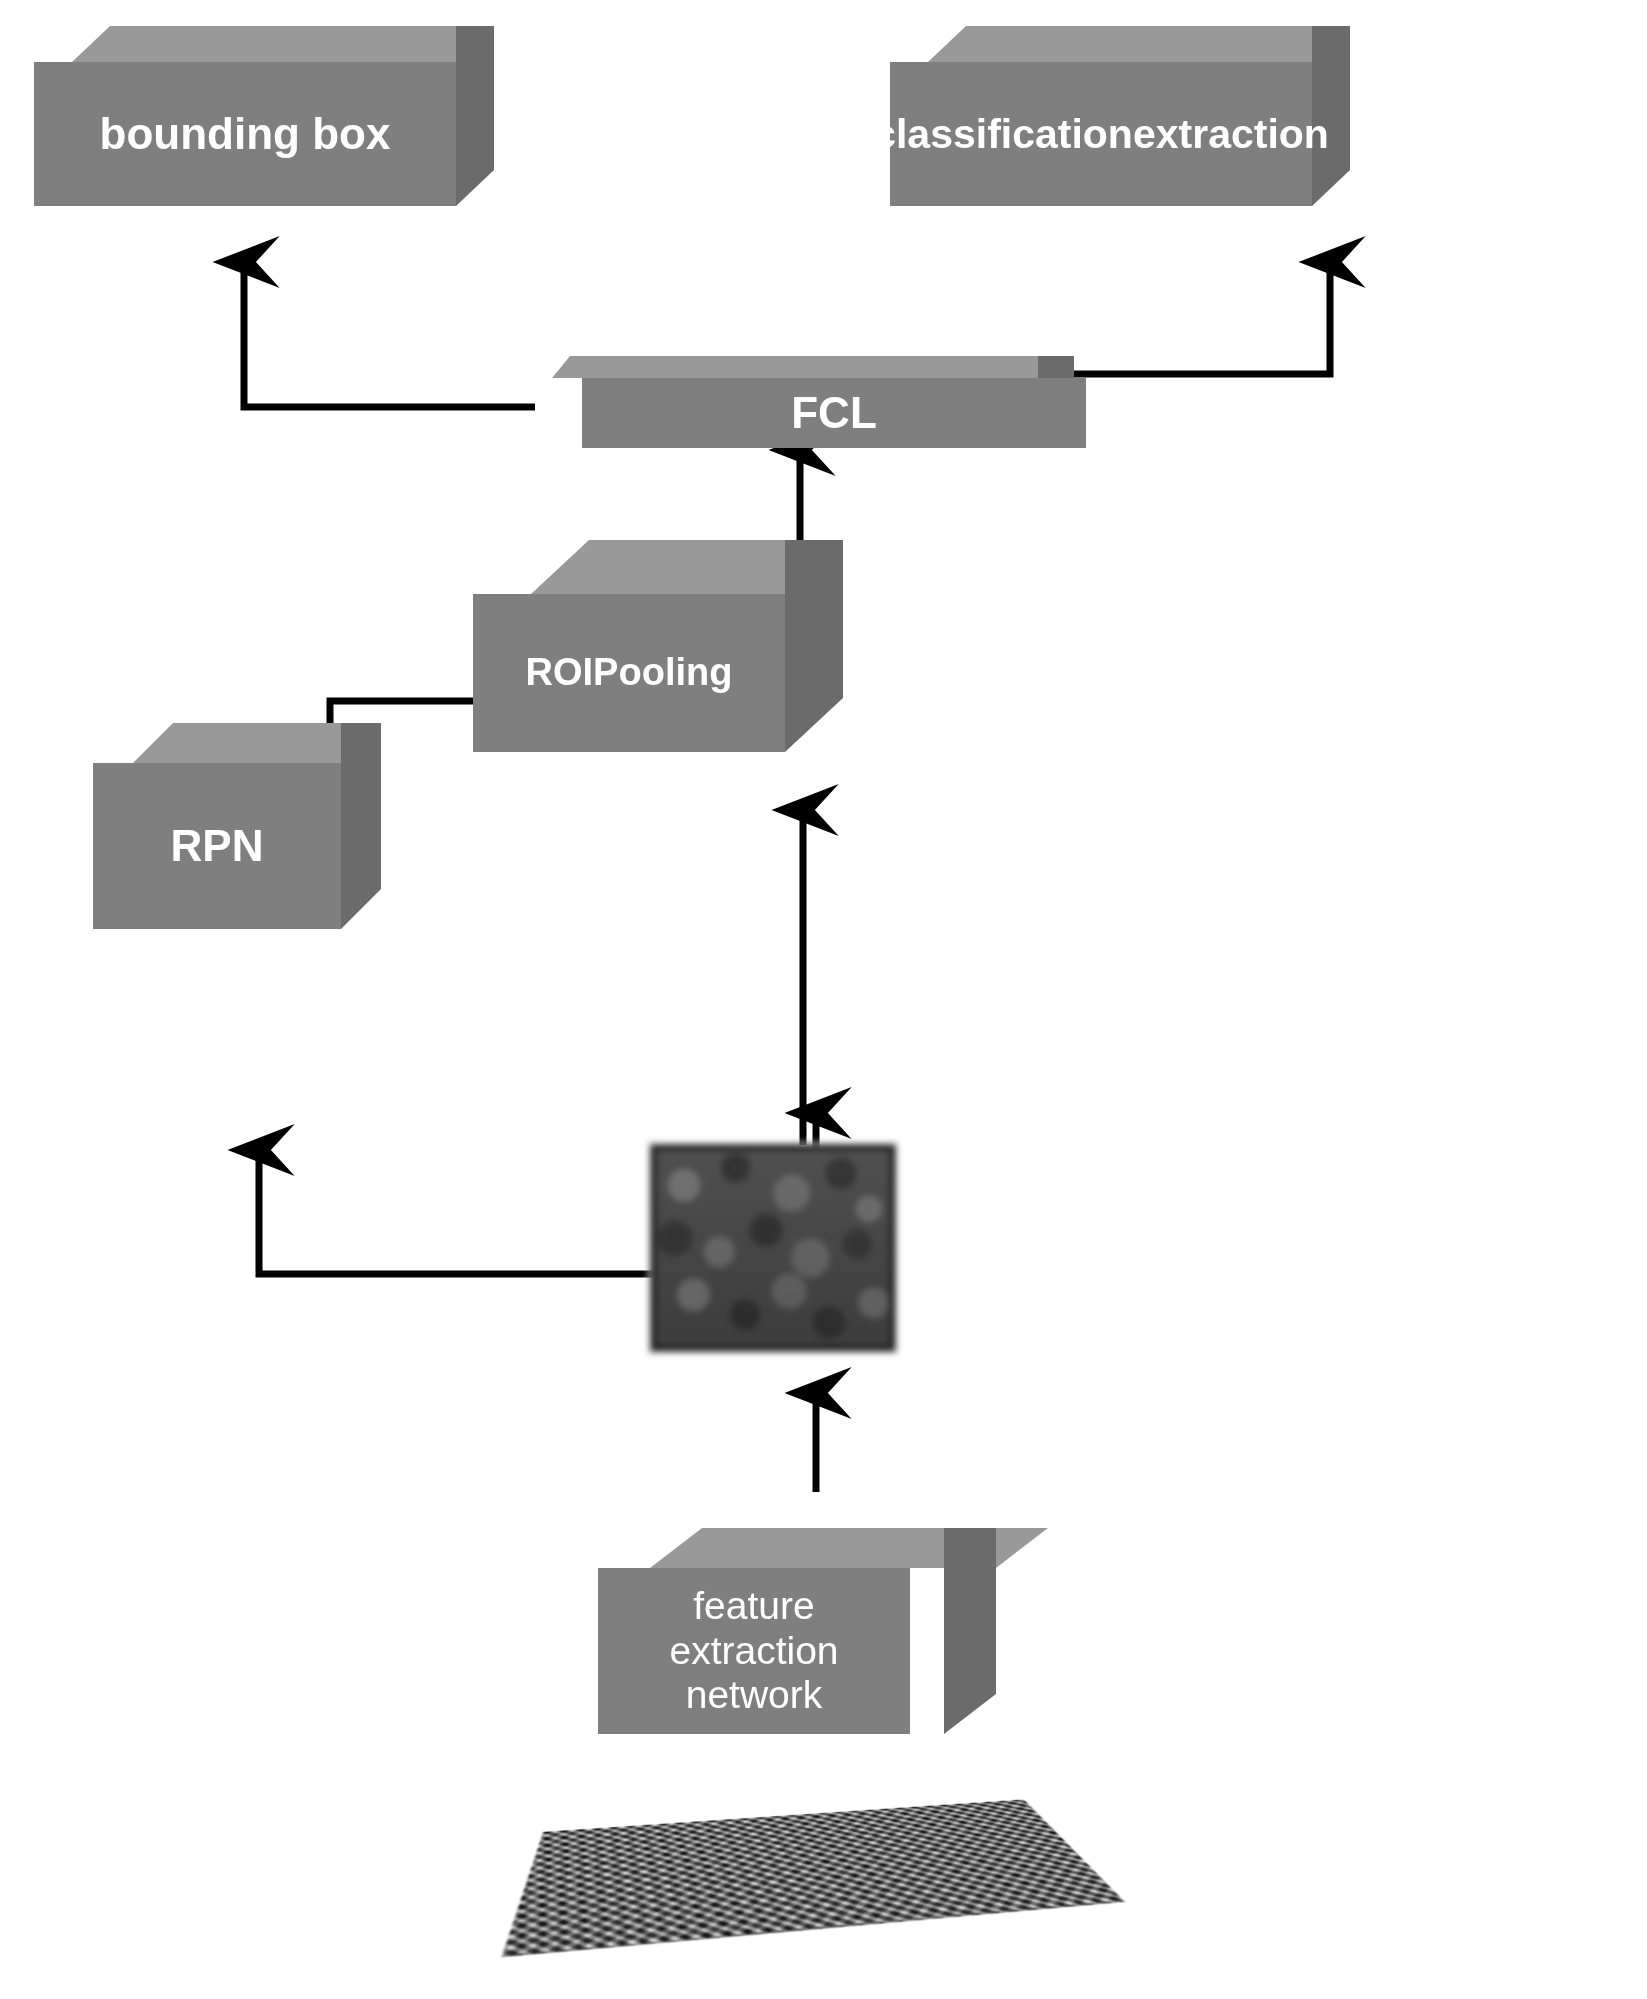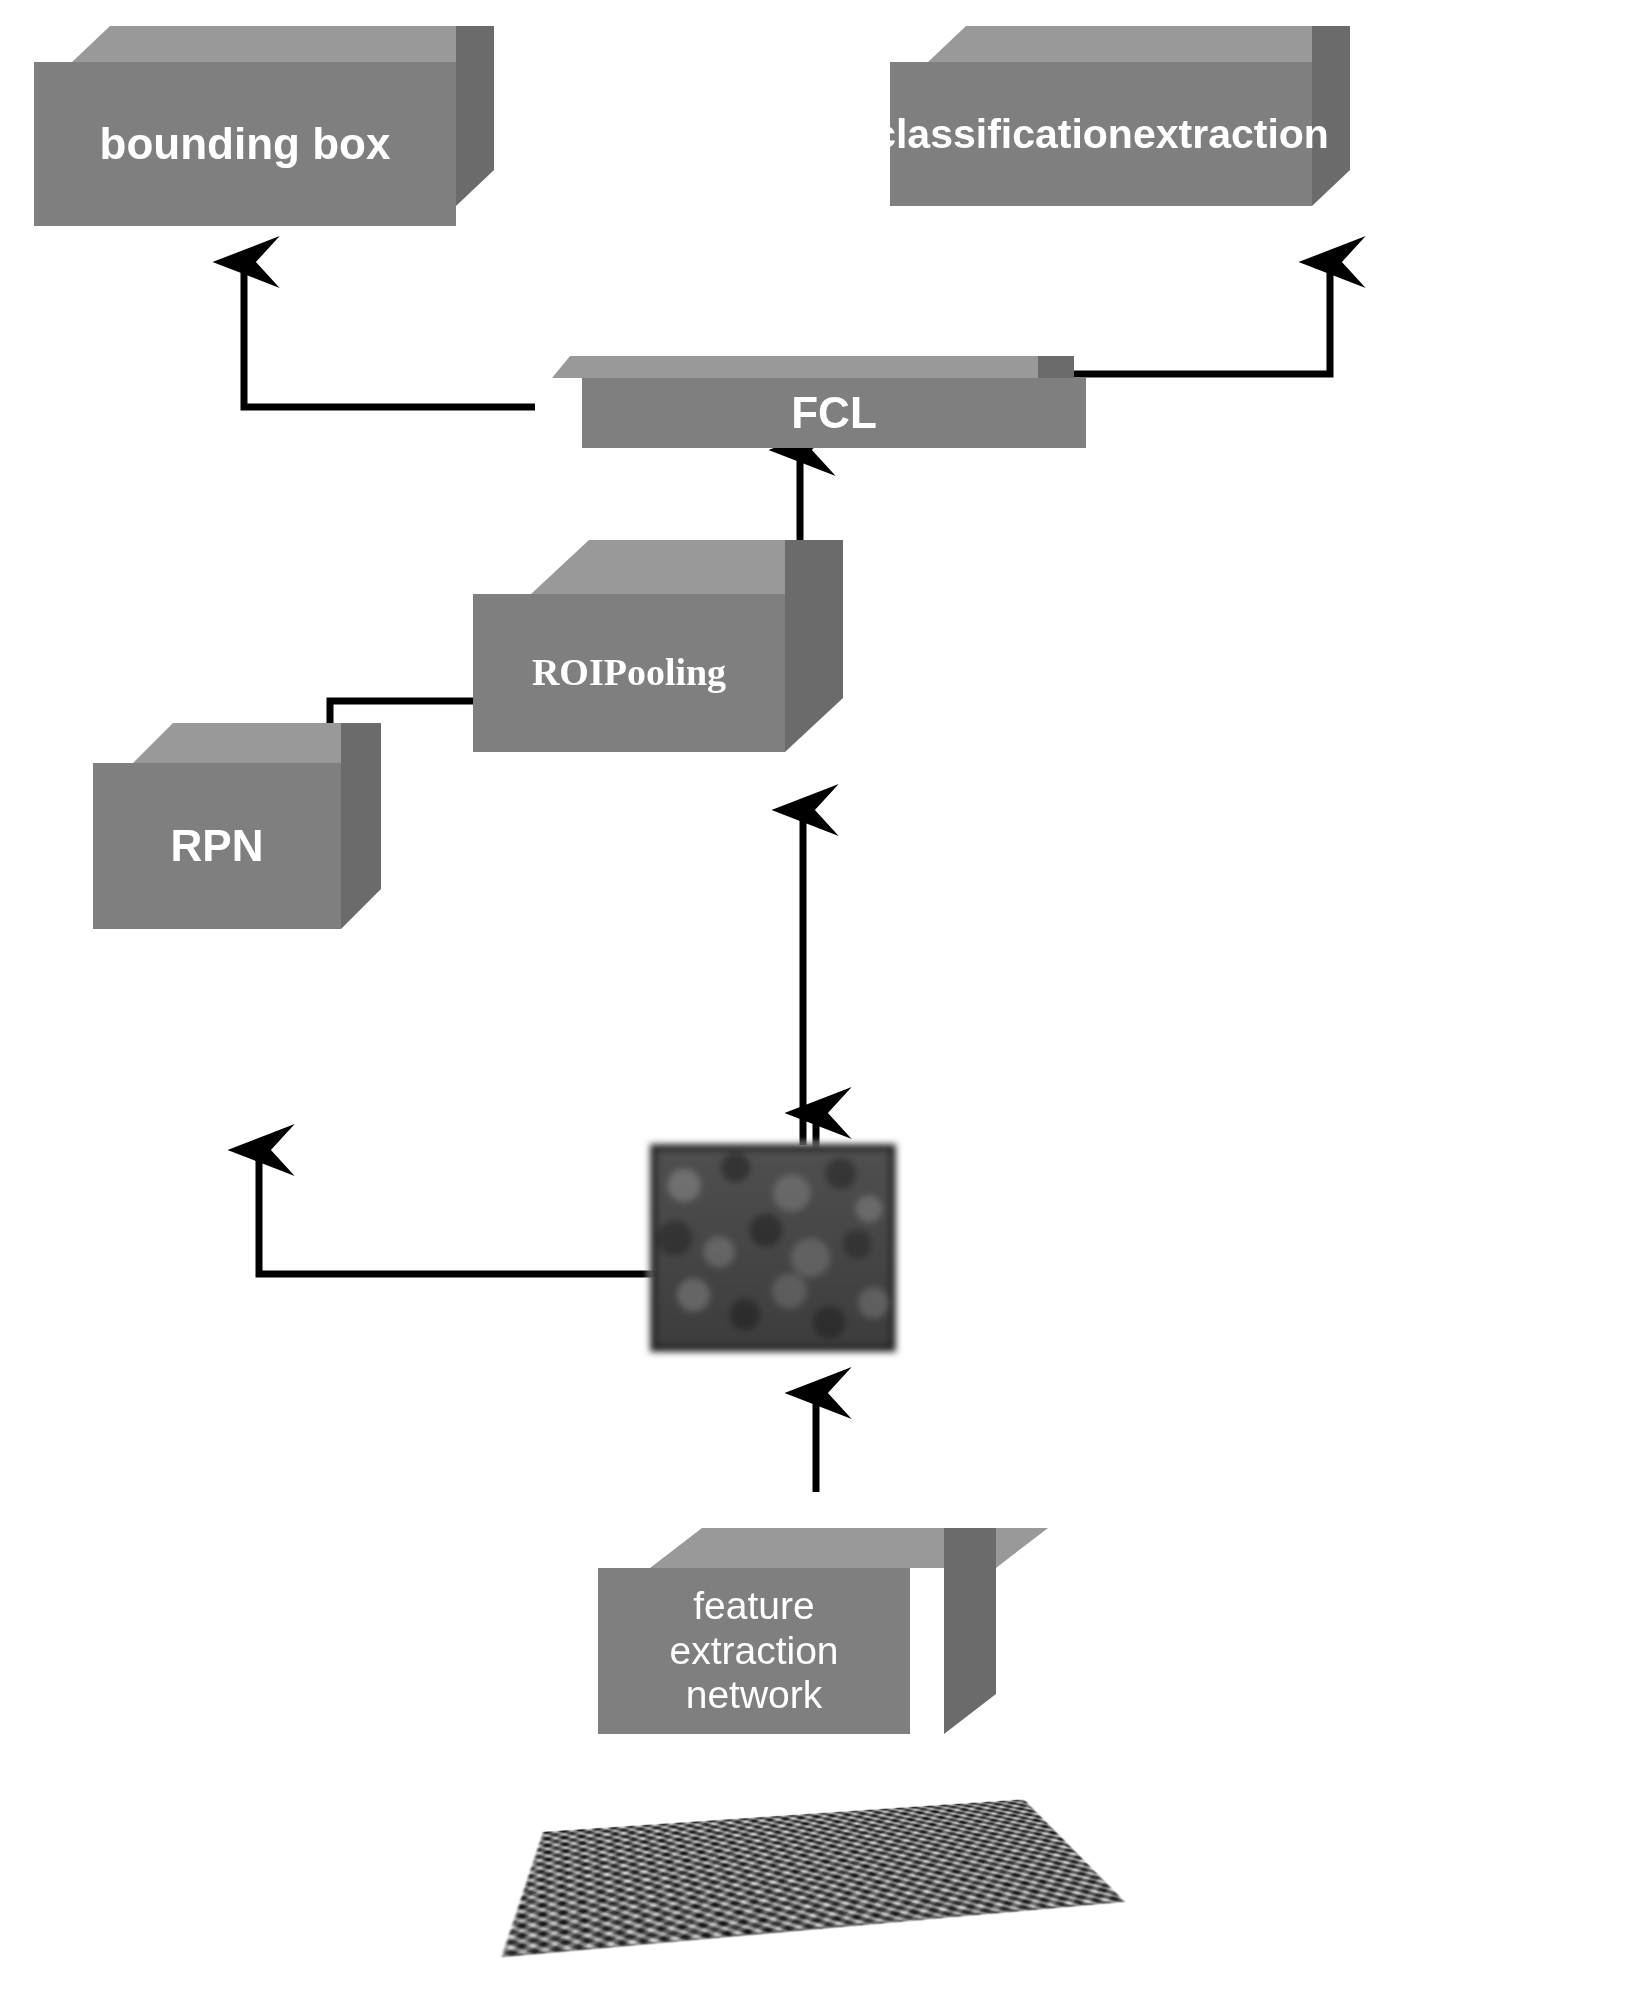--- a/index.html
+++ b/index.html
@@ -120,21 +120,21 @@
     <path d="M 535,407 L 244,407 L 244,262" stroke="#000000" stroke-width="7" fill="none" marker-end="url(#ah)"></path>
 
     <path d="M 1064,374 L 1330,374 L 1330,262" stroke="#000000" stroke-width="7" fill="none" marker-end="url(#ah)"></path>
   </svg>
 
   <div class="block" style="left:34px; top:26px; width:460px; height:180px;">
     <div class="top" style="left:38px; top:0;  width:422px; height:36px;
              clip-path: polygon(38px 0, 422px 0, 384px 36px, 0 36px);"></div>
     <div class="side" style="left:422px; top:0; width:38px; height:180px;
              clip-path: polygon(0 0, 38px 0, 38px 144px, 0 180px);"></div>
-    <div class="face" style="left:0; top:36px; width:422px; height:164px; font-size:44px;">
+    <div class="face" style="left:0; top:36px; width:422px; height:144px; font-size:44px;">
       <span class="lbl">bounding box</span>
     </div>
   </div>
 
   <div class="block" style="left:890px; top:26px; width:460px; height:180px;">
     <div class="top" style="left:38px; top:0;  width:422px; height:36px;
              clip-path: polygon(38px 0, 422px 0, 384px 36px, 0 36px);"></div>
     <div class="side" style="left:422px; top:0; width:38px; height:180px;
              clip-path: polygon(0 0, 38px 0, 38px 144px, 0 180px);"></div>
     <div class="face" style="left:0; top:36px; width:422px; height:144px; font-size:41px; flex-direction:row;">
@@ -151,21 +151,21 @@
     <div class="face" style="left:0; top:22px; width:504px; height:70px; font-size:44px;margin-left:48px;">
       <span class="lbl">FCL</span>
     </div>
   </div>
 
   <div class="block" style="left:473px; top:540px; width:370px; height:212px;">
     <div class="top" style="left:58px; top:0;  width:312px; height:54px;
              clip-path: polygon(58px 0, 312px 0, 254px 54px, 0 54px);"></div>
     <div class="side" style="left:312px; top:0; width:58px; height:212px;
              clip-path: polygon(0 0, 58px 0, 58px 158px, 0 212px);"></div>
-    <div class="face" style="left:0; top:54px; width:312px; height:158px; font-size:38px;font-family:Liberation Serif, serif;">
+    <div class="face" style="left:0; top:54px; width:312px; height:158px; font-size:38px;">
       <span class="lbl">ROIPooling</span>
     </div>
   </div>
 
   <div class="block" style="left:93px; top:723px; width:288px; height:216px;">
     <div class="top" style="left:40px; top:0;  width:248px; height:40px;
              clip-path: polygon(40px 0, 248px 0, 208px 40px, 0 40px);"></div>
     <div class="side" style="left:248px; top:0; width:40px; height:206px;
              clip-path: polygon(0 0, 40px 0, 40px 166px, 0 206px);"></div>
     <div class="face" style="left:0; top:40px; width:248px; height:166px; font-size:44px;">

